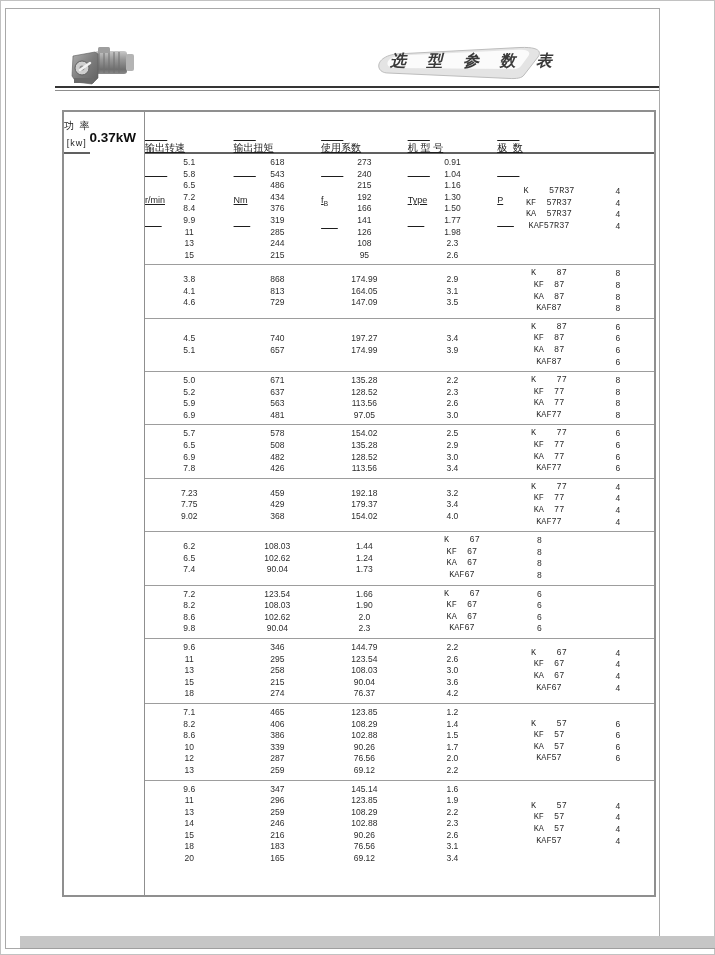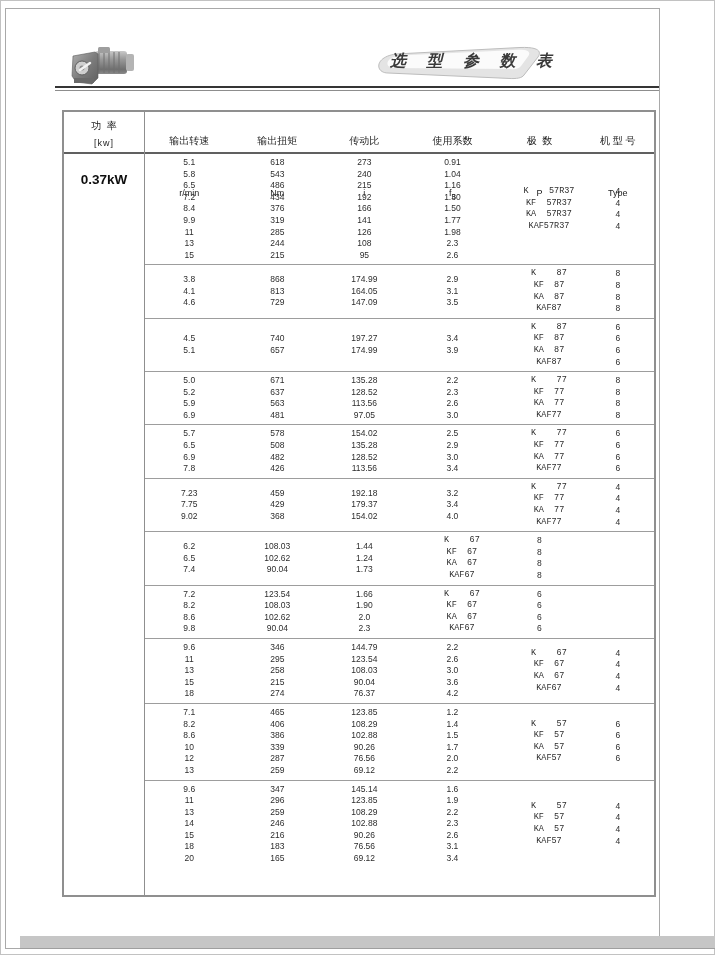--- a/index.html
+++ b/index.html
@@ -15,30 +15,30 @@
   .badge-text { position:absolute; left:15px; top:6px; width:100%; text-align:center;
     font-size:16px; font-weight:bold; font-style:italic; letter-spacing:8px;
     color:#3a3a3a; white-space:nowrap; }
 
   .header-rule { position:absolute; left:55px; top:86px; width:604px; height:5px;
     border-top:2px solid #353535; border-bottom:1px solid #8d8d8d; }
 
   .param-table { position:absolute; left:62px; top:110px; width:594px;
     border:2px solid #8f8f8f; display:flex; background:#fff; }
 
-  .power-col { width:81px; border-right:1.5px solid #8f8f8f; display:flex; flex-direction:column; }
+  .power-col { width:81px; border-right:1.5px solid #8f8f8f; display:flex; flex-direction:row; }
   .power-head { height:42px; border-bottom:2px solid #606060; text-align:center; padding-top:7px; }
   .power-label { font-size:10px; color:#1d1d1d; white-space:pre; }
   .power-unit { font-size:9px; margin-top:5px; color:#1d1d1d; letter-spacing:1px;text-align:center; }
   .power-value { padding-top:18px; text-align:center; font-size:13.5px; font-weight:bold; color:#0e0e0e; }
 
   .data-col { flex:1; display:flex; flex-direction:column; }
   .cols-grid { display:grid; grid-template-columns:17.4% 17.2% 17% 17.6% 16.6% 14.2%; }
   .data-head { height:42px; border-bottom:2px solid #606060; }
-  .head-cell { text-align:center; font-size:10px; color:#1d1d1d; white-space:pre; }
+  .head-cell { text-align:left; padding-top:7px; font-size:10px; color:#1d1d1d; white-space:pre;text-decoration:underline; }
   .head-cell .unit { font-size:9px; margin-top:18px; letter-spacing:0; }
   .head-cell .unit sub { font-size:6.5px; }
 
   .group { border-bottom:1.5px solid #9d9d9d; padding:3px 0; }
   .group:last-child { border-bottom:none; padding-bottom:30px; }
   .gcol { display:flex; flex-direction:column; justify-content:center; }
   .cell { font-size:8.5px; line-height:11.6px; color:#2d2d2d; text-align:center; white-space:pre; }
   .gcol-type .cell { text-align:center; padding-left:19px;font-family:Liberation Mono, monospace; }
 
   .footer-bar { position:absolute; left:20px; top:936px; width:695px; height:13px;
@@ -106,34 +106,30 @@
     <div class="data-head cols-grid">
       <div class="head-cell">
         <div>输出转速</div>
         <div class="unit">r/min</div>
       </div>
       <div class="head-cell">
         <div>输出扭矩</div>
         <div class="unit">Nm</div>
       </div>
       <div class="head-cell">
-        <div>传动比</div>
-        <div class="unit">i</div>
-      </div>
-      <div class="head-cell">
         <div>使用系数</div>
         <div class="unit"><span>f</span><sub>B</sub></div>
       </div>
       <div class="head-cell">
+        <div>机 型 号</div>
+        <div class="unit">Type</div>
+      </div>
+      <div class="head-cell">
         <div>极  数</div>
         <div class="unit">P</div>
-      </div>
-      <div class="head-cell">
-        <div>机 型 号</div>
-        <div class="unit">Type</div>
       </div>
     </div>
     <div id="table-body">
         <div class="group cols-grid">
           <div class="gcol">
             <div class="cell">5.1</div>
             <div class="cell">5.8</div>
             <div class="cell">6.5</div>
             <div class="cell">7.2</div>
             <div class="cell">8.4</div>

